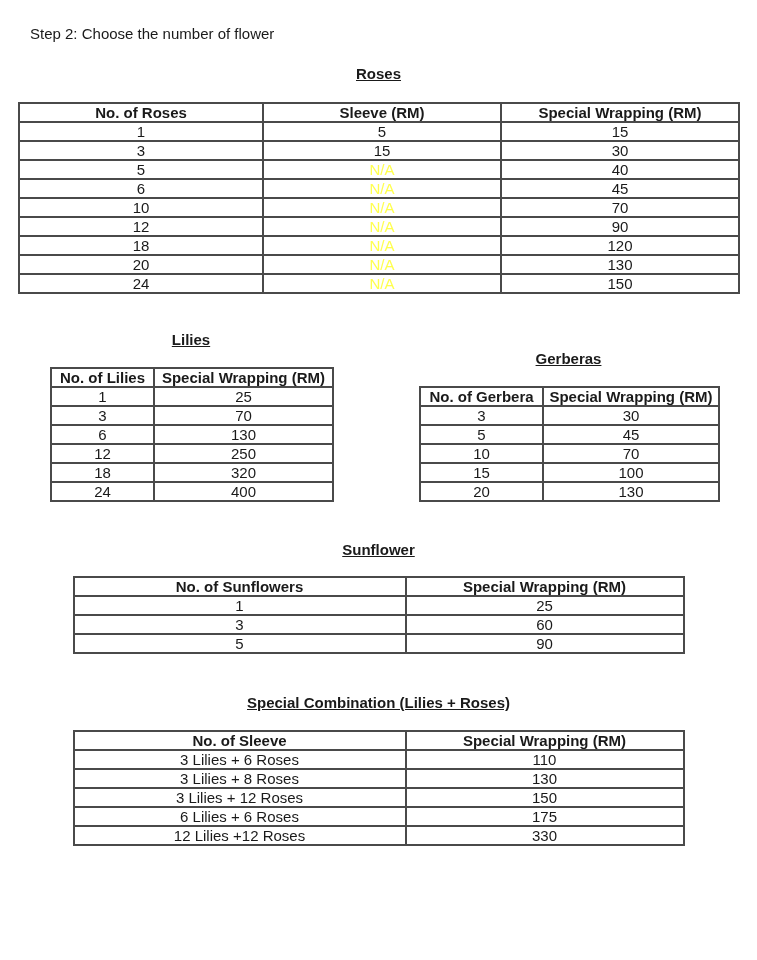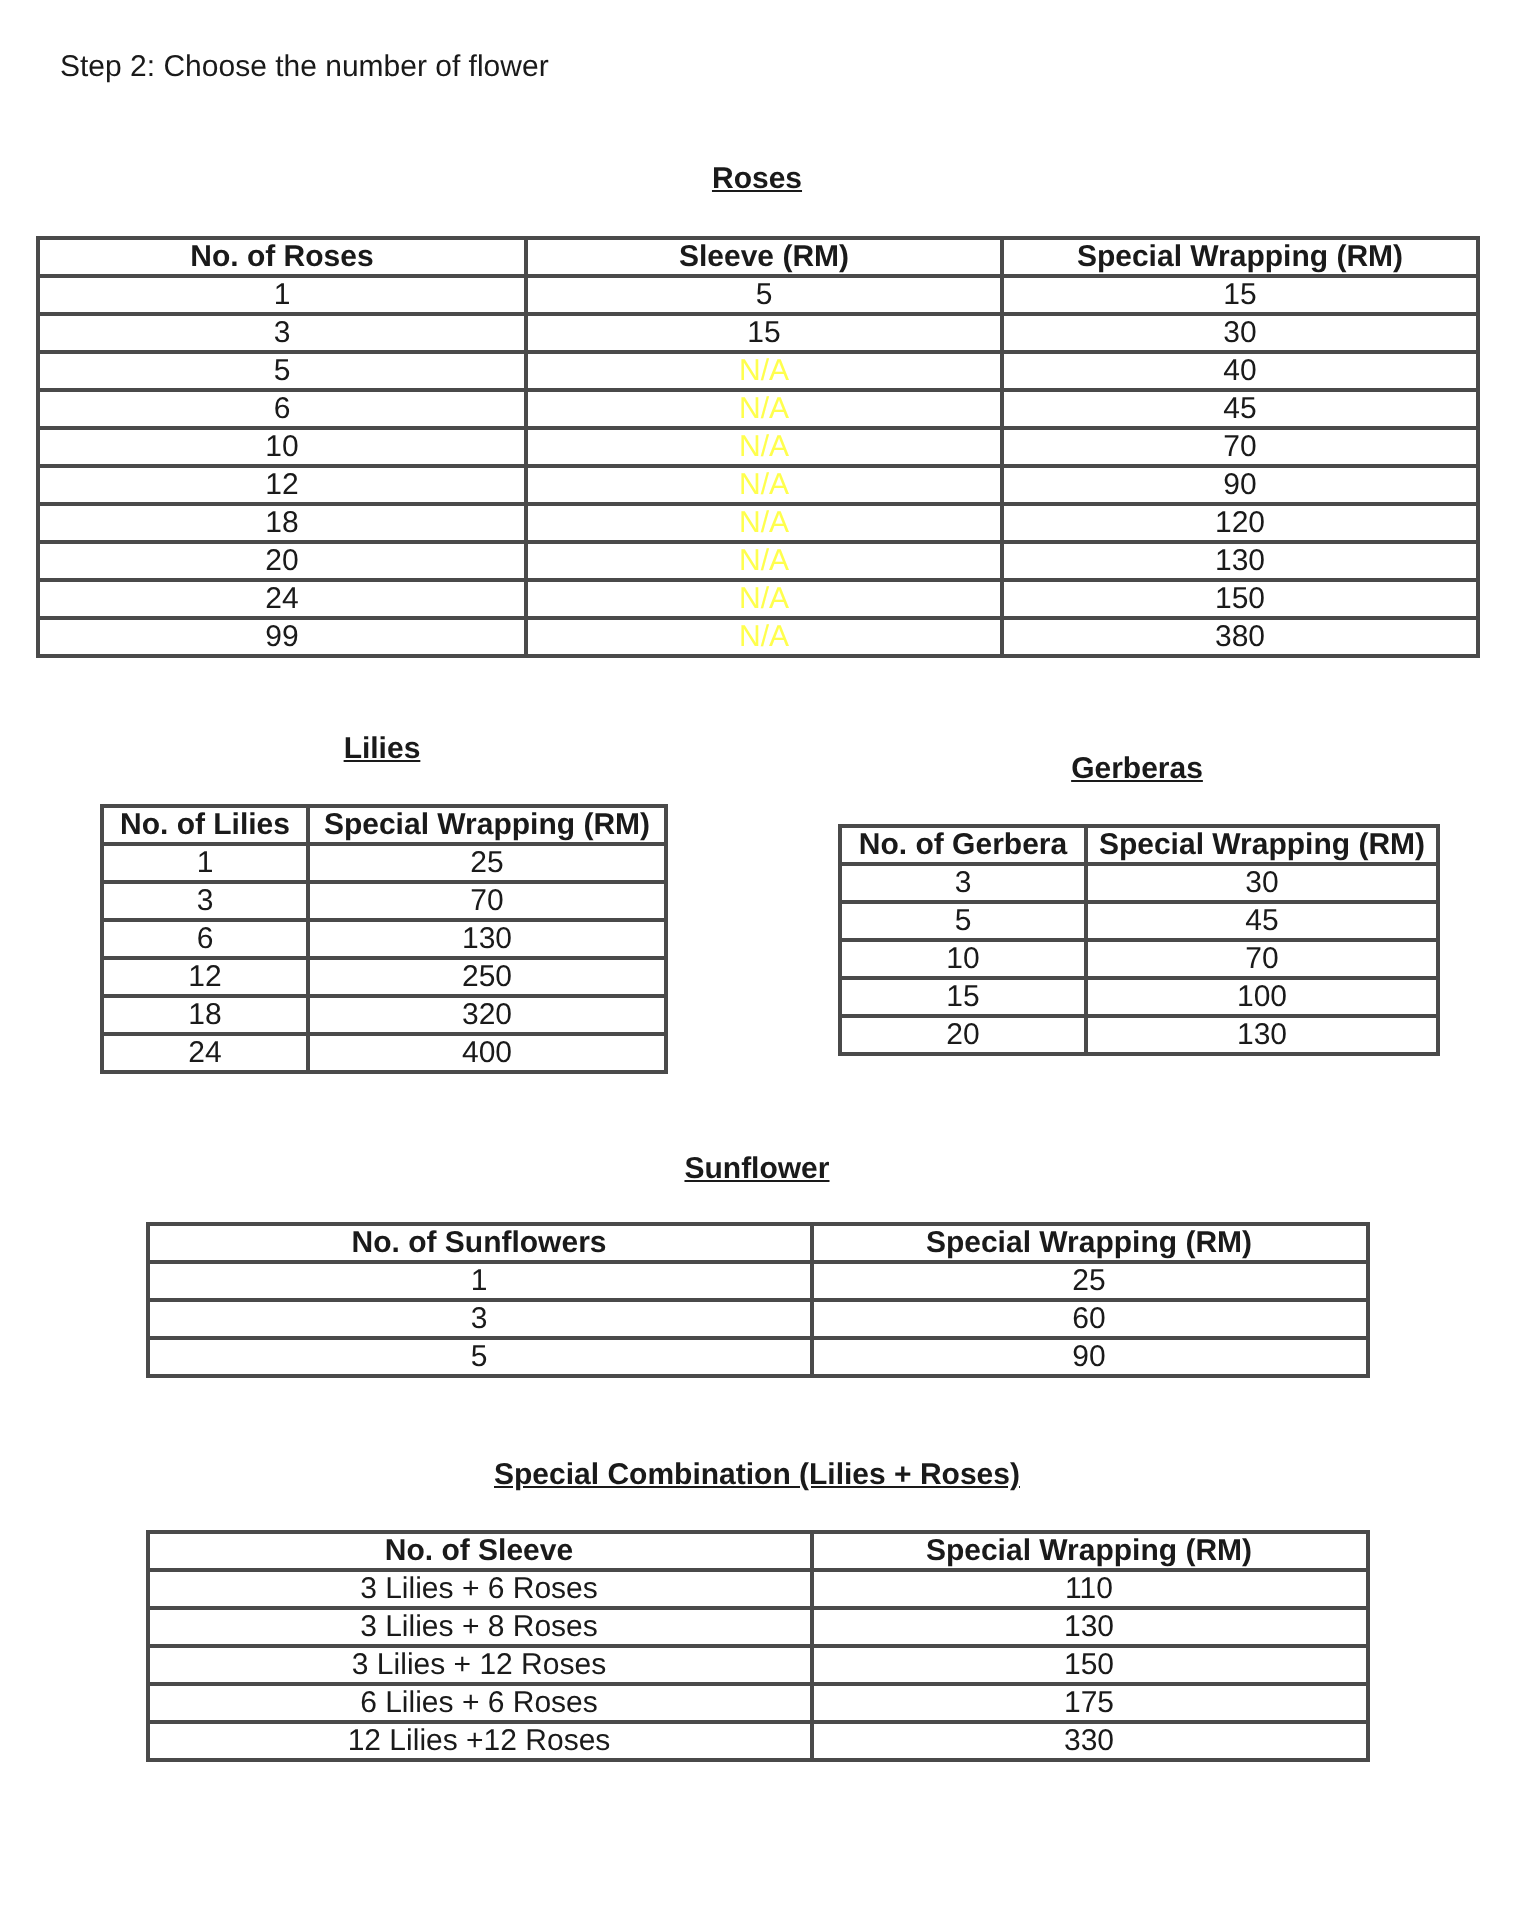--- a/index.html
+++ b/index.html
@@ -39,25 +39,25 @@
     height: 19px;
     padding: 0;
     font-size: 15px;
     line-height: 17px;
     overflow: hidden;
     white-space: nowrap;
   }
   th { font-weight: bold; }
 
   
-  .roses-title { margin-top: 40px; }
+  .roses-title { margin-top: 24px; }
   .roses-table { margin: 21px 0 0 18px; width: 720px; }
 
   
-  .two-col { display: flex; margin: 38px 0 0 50px; align-items: center; }
+  .two-col { display: flex; margin: 38px 0 0 50px; align-items: flex-end; }
   .col-lilies { width: 282px; }
   .col-gerberas { width: 299px; margin-left: 87px; }
   .col-lilies table, .col-gerberas table { margin-top: 20px; width: 100%; }
 
   
   .sunflower-title { margin-top: 40px; text-decoration: underline; }
   .sunflower-table { margin: 19px auto 0 auto; width: 610px; }
 
   
   .combo-title { margin-top: 41px; }
@@ -124,25 +124,20 @@
         </tr>
         <tr>
           <td>20</td>
           <td style="color: rgb(255, 255, 77);">N/A</td>
           <td>130</td>
         </tr>
         <tr>
           <td>24</td>
           <td style="color: rgb(255, 255, 77);">N/A</td>
           <td>150</td>
-        </tr>
-        <tr>
-          <td>99</td>
-          <td style="color: rgb(255, 255, 77);">N/A</td>
-          <td>380</td>
         </tr>
       </tbody>
     </table>
 
   <div class="two-col">
     <div class="col-lilies">
       <div class="section-title">Lilies</div>
       <table>
         <colgroup>
           <col style="width:103px">

